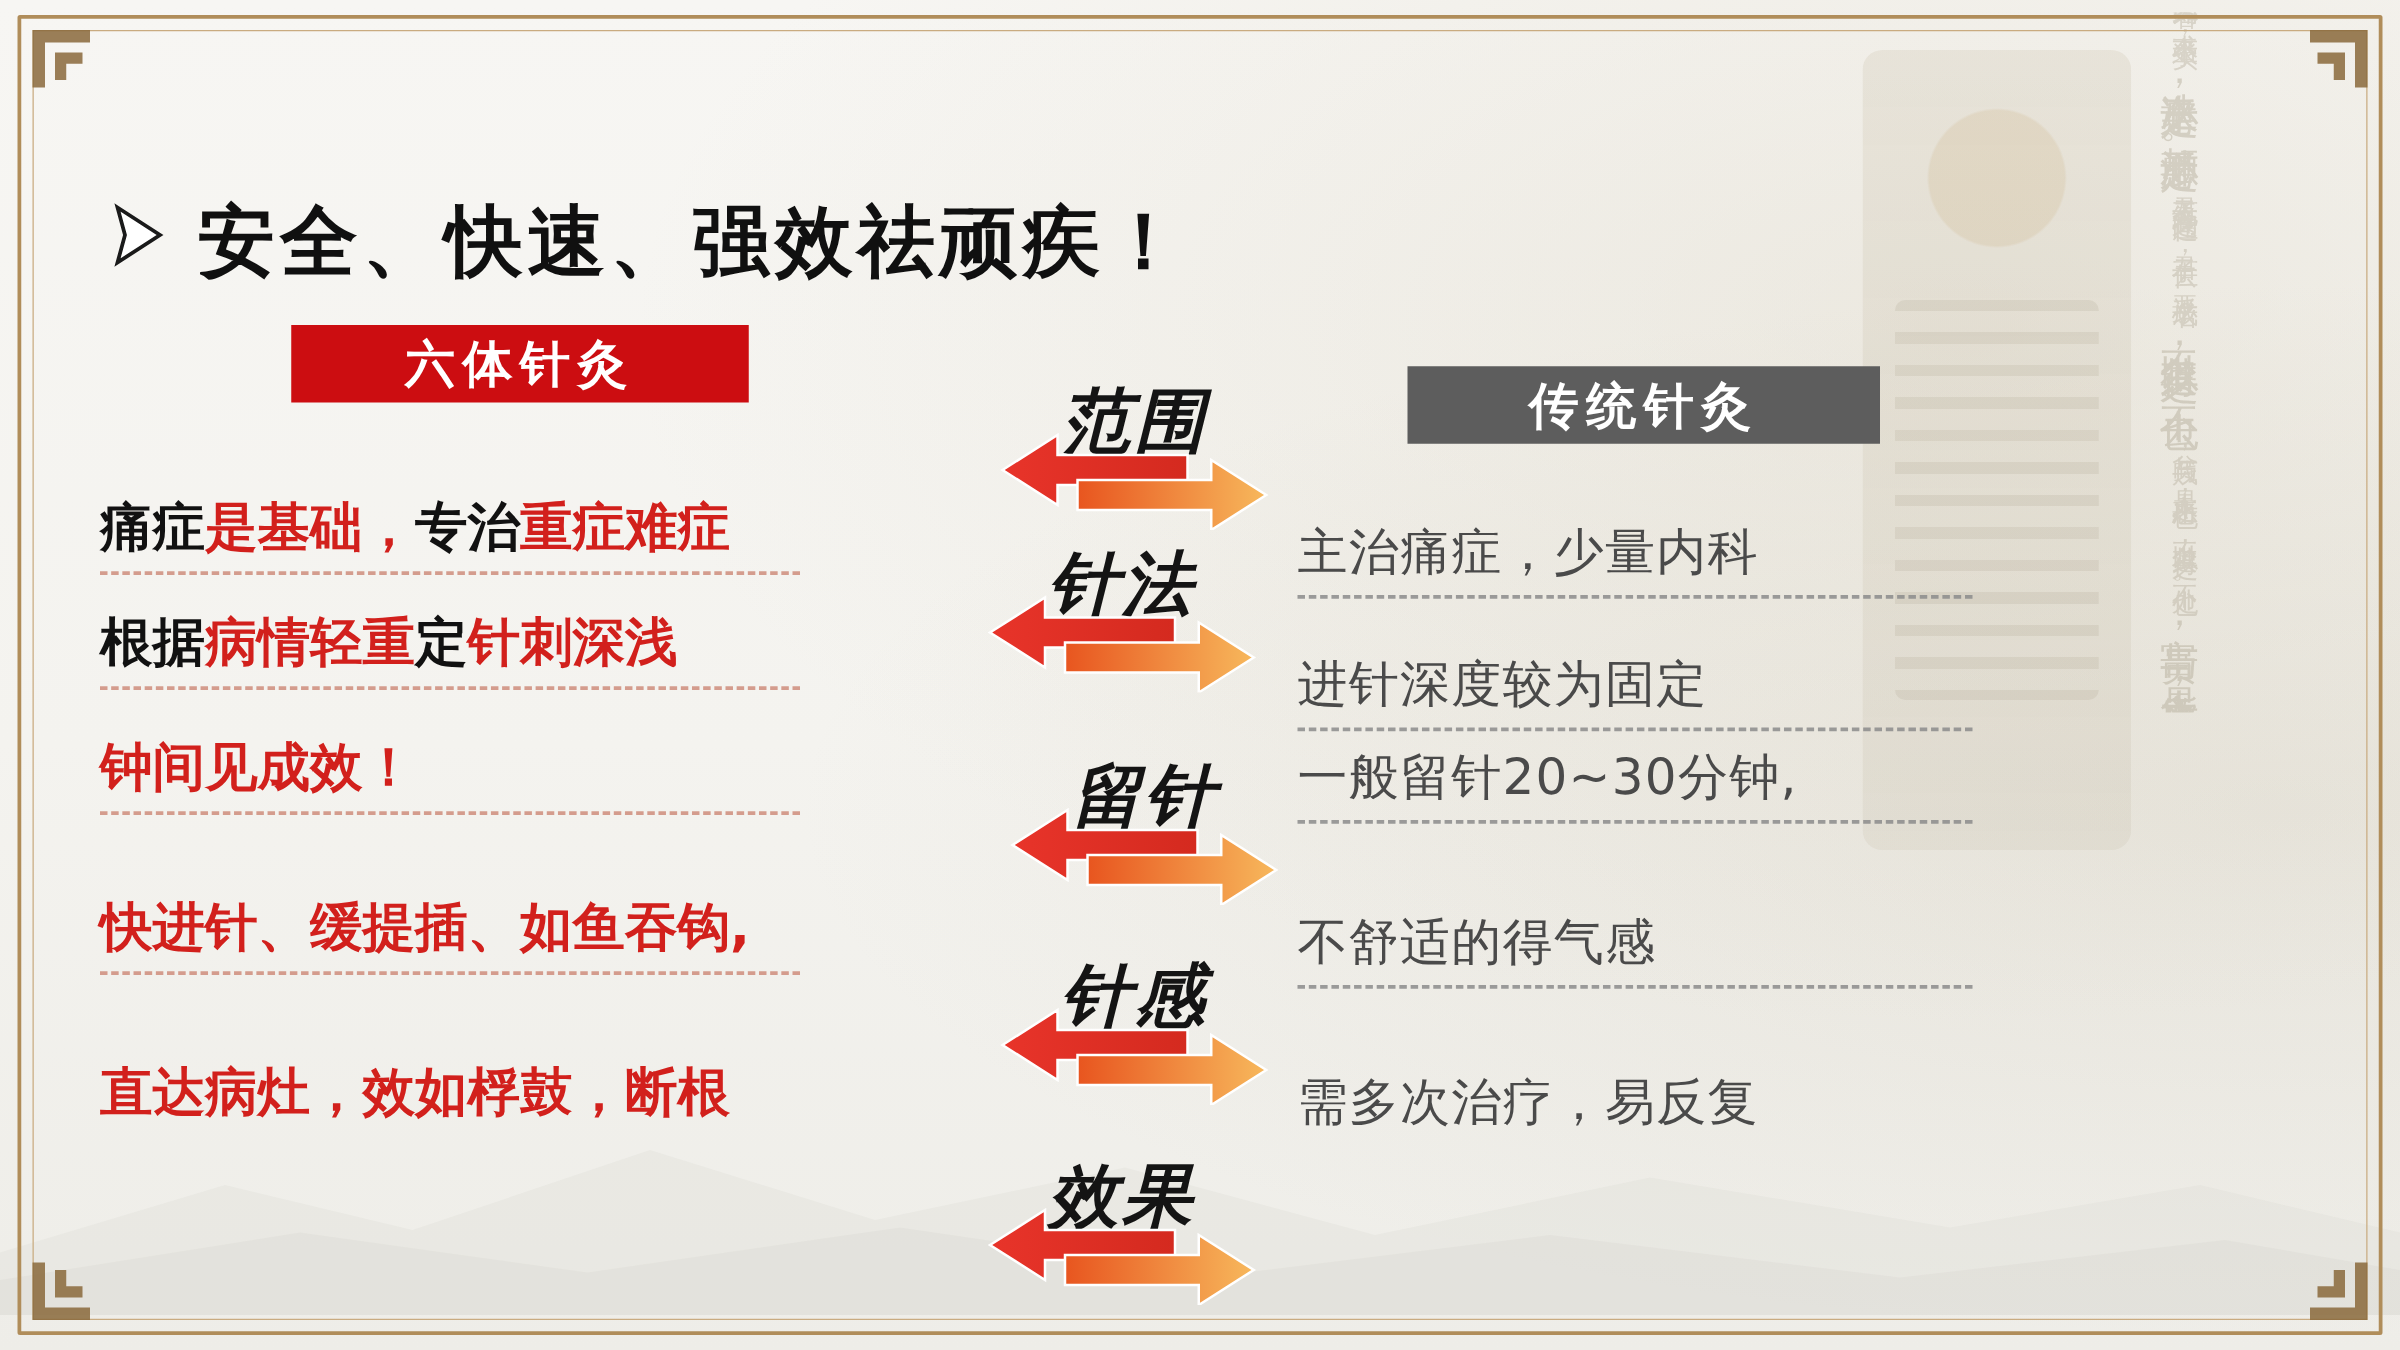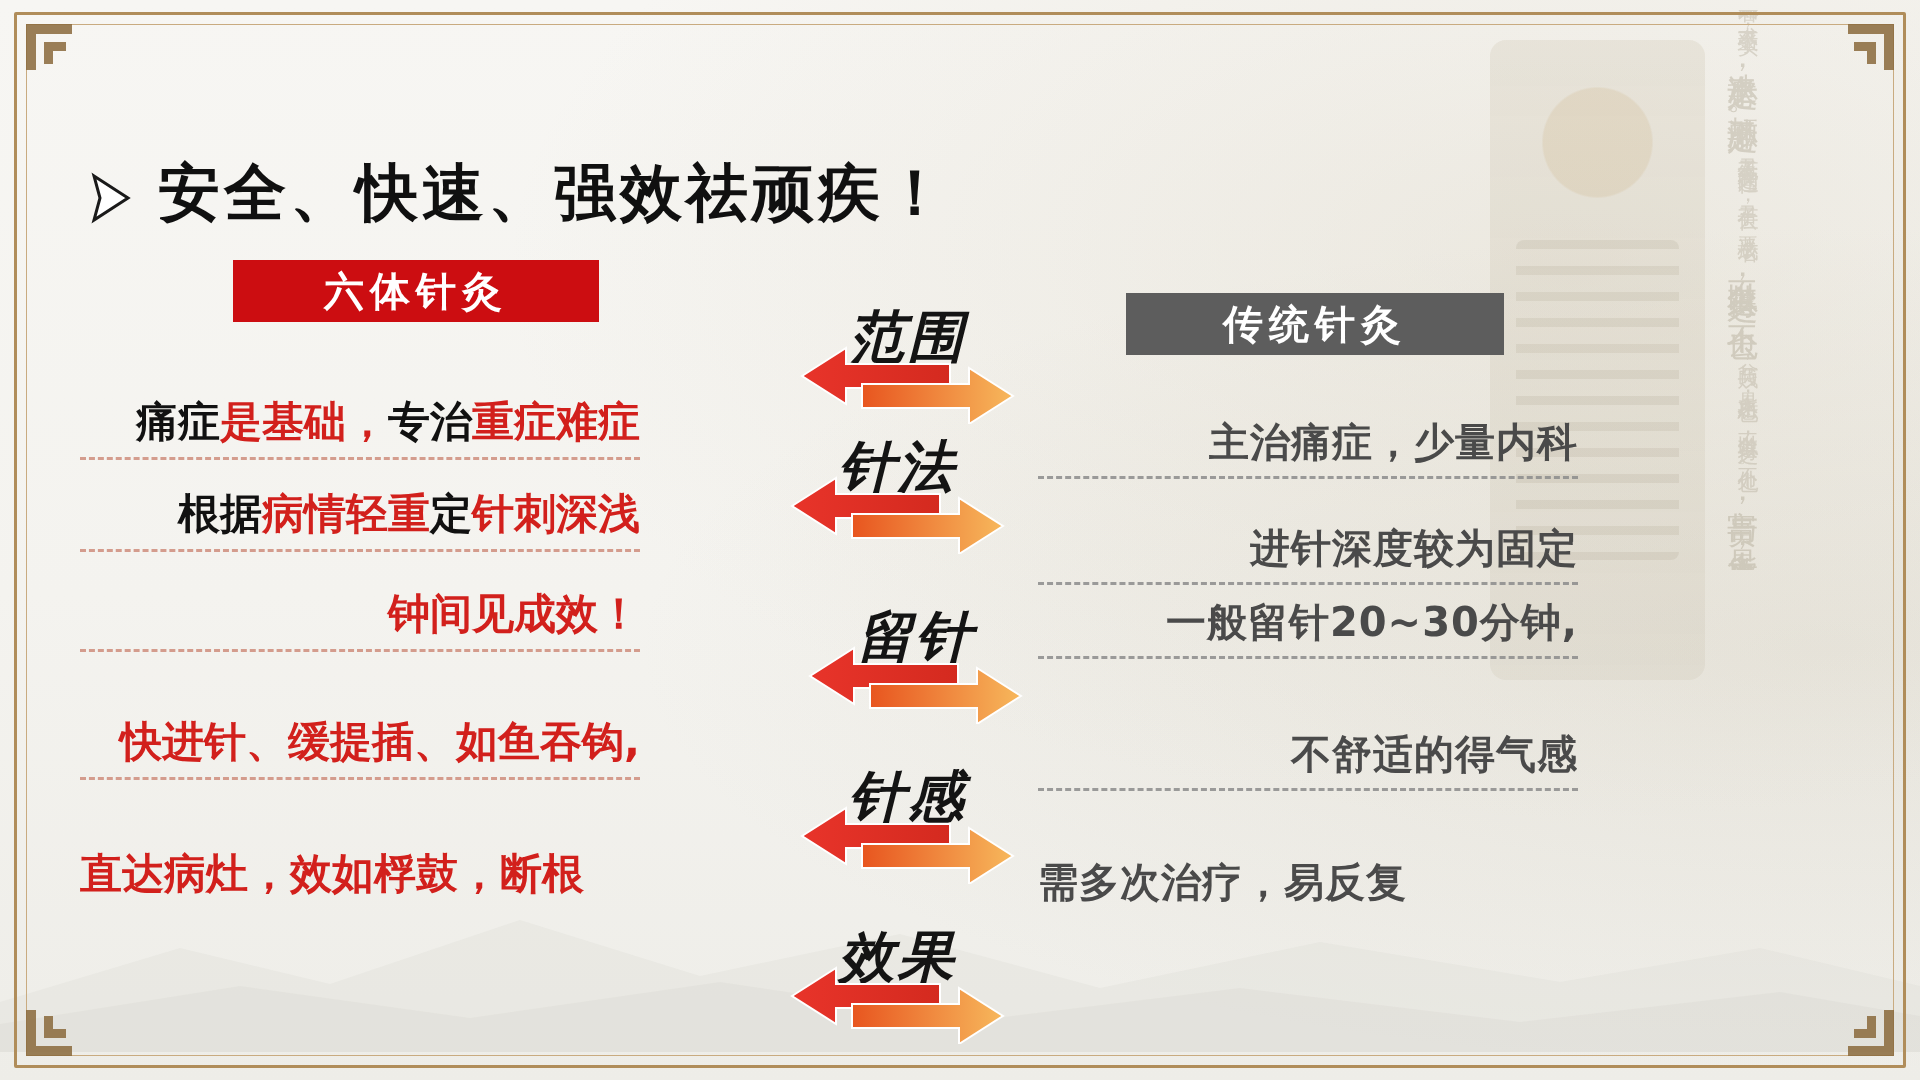--- a/index.html
+++ b/index.html
@@ -51,50 +51,50 @@
     content:"";position:absolute;left:26px;right:26px;top:200px;bottom:120px;
     background:repeating-linear-gradient(180deg, rgba(150,138,112,.28) 0 9px, rgba(150,138,112,0) 9px 26px);
     border-radius:8px;
   }
   .bg-mountains{
     position:absolute;left:0;right:0;bottom:28px;height:300px;pointer-events:none;opacity:.5;
   }
   .bg-mountains svg{width:100%;height:100%;display:block;}
   
   .heading{
-    position:absolute;left:88px;top:162px;display:flex;align-items:flex-end;gap:26px;
+    position:absolute;left:88px;top:162px;display:flex;align-items:flex-start;gap:26px;
   }
   .bullet-arrow{width:44px;height:52px;flex:none;}
   .heading-text{
     font-size:62px;font-weight:bold;color:#101010;letter-spacing:4px;
     font-family:"DejaVu Sans","Liberation Sans",sans-serif;line-height:1;white-space:nowrap;
   }
   
   .badge{
     position:absolute;display:flex;align-items:center;justify-content:center;
     color:#ffffff;font-size:40px;font-weight:bold;letter-spacing:6px;
     font-family:"DejaVu Sans","Liberation Sans",sans-serif;
   }
   .badge-left{left:233px;top:260px;width:366px;height:62px;background:#cc0d11;}
   .badge-right{left:1126px;top:293px;width:378px;height:62px;background:#5d5d5d;}
   
   .col{position:absolute;}
   .col-left{left:80px;top:398px;width:650px;}
   .col-right{left:1038px;top:418px;width:560px;}
-  .row{position:relative;text-align:right;}
+  .row{position:relative;}
   .row p{margin:0;}
   .ltxt{
     font-family:"DejaVu Sans","Liberation Sans",sans-serif;
     font-size:42px;font-weight:bold;line-height:1.16;letter-spacing:0px;white-space:nowrap;
   }
   .k-black{color:#111111;}
   .k-red{color:#d2201c;}
   .rtxt{
     font-family:"DejaVu Sans","Liberation Sans",sans-serif;
-    font-size:40px;font-weight:bold;color:#4a4a4a;line-height:1.2;letter-spacing:1px;
+    font-size:40px;font-weight:normal;color:#4a4a4a;line-height:1.2;letter-spacing:1px;
   }
   .dash{
     height:0;border-top:3px dashed #8c8c8c;opacity:.85;margin:10px 0 10px 0;
   }
   .dash.red{border-top-color:#cf8e7d;}
   
   .arrow-group{position:absolute;width:215px;}
   .arrow-label{
     position:absolute;left:50%;transform:translateX(-50%);
     font-family:"DejaVu Serif","Liberation Serif",serif;

